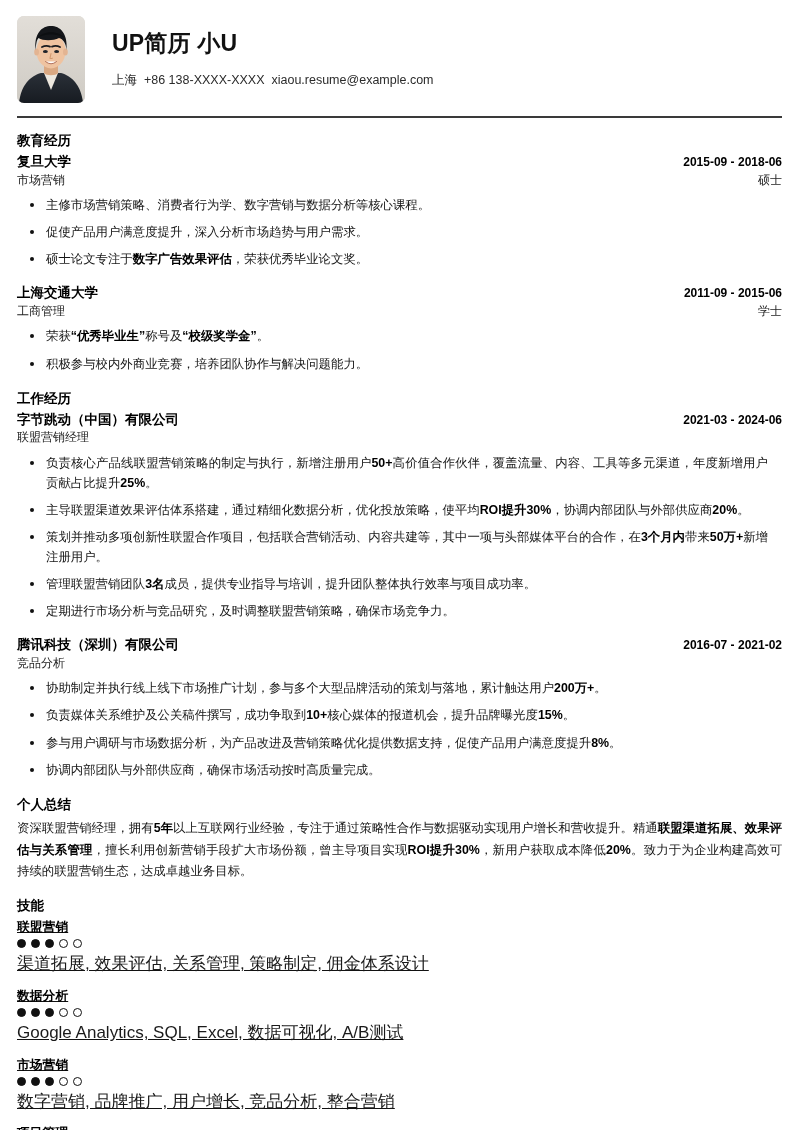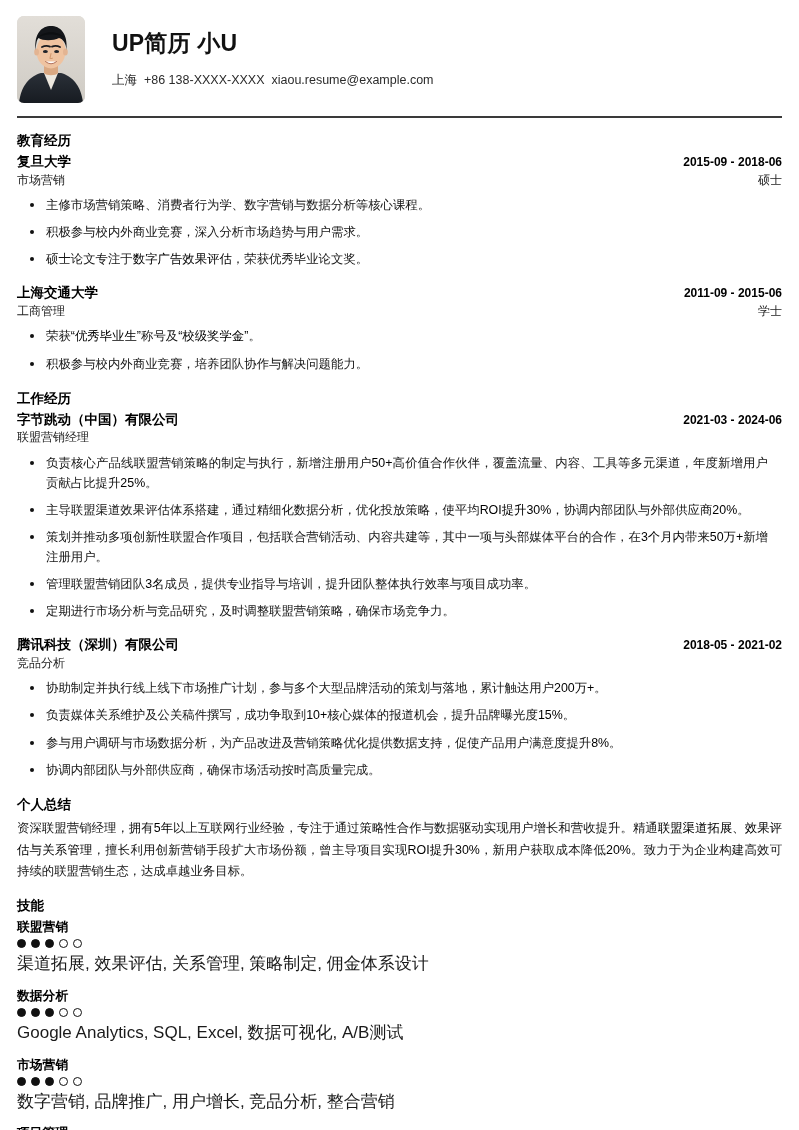--- a/index.html
+++ b/index.html
@@ -129,34 +129,34 @@
   ul.bullets li::before {
     content: "";
     position: absolute;
     left: 13px;
     top: 8px;
     width: 4px;
     height: 4px;
     border-radius: 50%;
     background: #111111;
   }
-  b, strong { font-weight: normal; color: #000000; }
+  b, strong { font-weight: bold; color: #000000; }
 
   
   .summary {
     font-size: 12.4px;
     line-height: 1.75;
     color: #151515;
     text-align: justify;
     text-justify: inter-character;
     margin-top: 4px;
   }
 
   
-  .skill { margin-top: 9px; }
+  .skill { margin-top: 9px; text-decoration: underline; }
   .skill:first-of-type { margin-top: 2px; }
   .skill-name {
     font-size: 12.8px;
     font-weight: bold;
     color: #000000;
     line-height: 1.5;
   }
   .dots {
     display: flex;
     gap: 5px;
@@ -238,21 +238,21 @@
           <div class="entry-row">
             <div class="org">复旦大学</div>
             <div class="period">2015-09 - 2018-06</div>
           </div>
           <div class="entry-row">
             <div class="role">市场营销</div>
             <div class="degree">硕士</div>
           </div>
           <ul class="bullets">
             <li><span>主修市场营销策略、消费者行为学、数字营销与数据分析等核心课程。</span></li>
-            <li><span>积极参与校内外商业竞赛，深入分析市场趋势与用户需求。</span></li>
+            <li><span>促使产品用户满意度提升，深入分析市场趋势与用户需求。</span></li>
             <li><span>硕士论文专注于</span><b>数字广告效果评估</b><span>，荣获优秀毕业论文奖。</span></li>
           </ul>
         </div>
         <div class="entry">
           <div class="entry-row">
             <div class="org">上海交通大学</div>
             <div class="period">2011-09 - 2015-06</div>
           </div>
           <div class="entry-row">
             <div class="role">工商管理</div>
@@ -282,21 +282,21 @@
             <li><span>负责核心产品线联盟营销策略的制定与执行，新增注册用户</span><b>50+</b><span>高价值合作伙伴，覆盖流量、内容、工具等多元渠道，年度新增用户贡献占比提升</span><b>25%</b><span>。</span></li>
             <li><span>主导联盟渠道效果评估体系搭建，通过精细化数据分析，优化投放策略，使平均</span><b>ROI提升30%</b><span>，协调内部团队与外部供应商</span><b>20%</b><span>。</span></li>
             <li><span>策划并推动多项创新性联盟合作项目，包括联合营销活动、内容共建等，其中一项与头部媒体平台的合作，在</span><b>3个月内</b><span>带来</span><b>50万+</b><span>新增注册用户。</span></li>
             <li><span>管理联盟营销团队</span><b>3名</b><span>成员，提供专业指导与培训，提升团队整体执行效率与项目成功率。</span></li>
             <li><span>定期进行市场分析与竞品研究，及时调整联盟营销策略，确保市场竞争力。</span></li>
           </ul>
         </div>
         <div class="entry">
           <div class="entry-row">
             <div class="org">腾讯科技（深圳）有限公司</div>
-            <div class="period">2018-05 - 2021-02</div>
+            <div class="period">2016-07 - 2021-02</div>
           </div>
           <div class="entry-row">
             <div class="role">竞品分析</div>
             <div class="degree"></div>
           </div>
           <ul class="bullets">
             <li><span>协助制定并执行线上线下市场推广计划，参与多个大型品牌活动的策划与落地，累计触达用户</span><b>200万+</b><span>。</span></li>
             <li><span>负责媒体关系维护及公关稿件撰写，成功争取到</span><b>10+</b><span>核心媒体的报道机会，提升品牌曝光度</span><b>15%</b><span>。</span></li>
             <li><span>参与用户调研与市场数据分析，为产品改进及营销策略优化提供数据支持，促使产品用户满意度提升</span><b>8%</b><span>。</span></li>
             <li><span>协调内部团队与外部供应商，确保市场活动按时高质量完成。</span></li>

